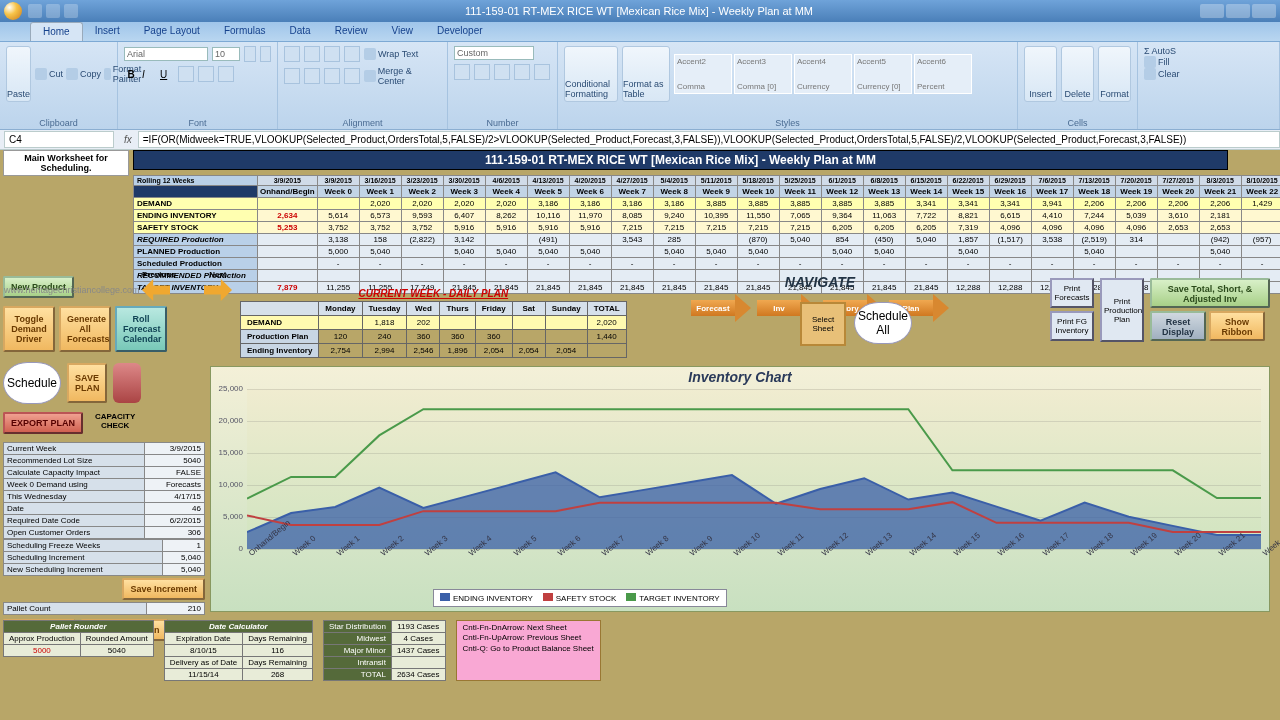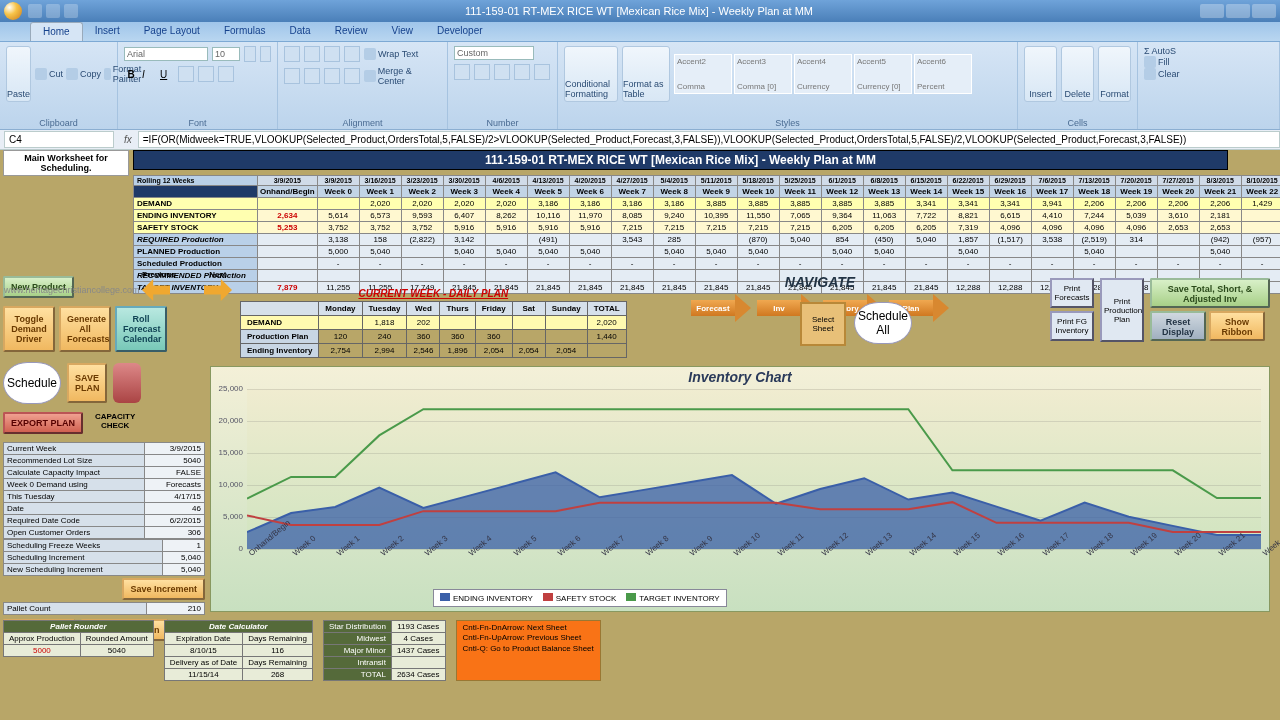--- a/index.html
+++ b/index.html
@@ -109,21 +109,21 @@
   .legend .sw { width:10px; height:8px; display:inline-block; margin-right:3px;}
   .invlabel { position:absolute; left:120px; top:60px; font-size:12px; font-weight:bold; color:#445;}
   .invlabel small { font-size:8px; font-weight:normal;}
 
   
   .bottom { position:absolute; left:3px; top:636px; right:3px; display:flex; gap:10px;}
   .bottom table { border-collapse:collapse; font-size:8px;}
   .bottom th, .bottom td { border:1px solid #777; padding:1px 5px; text-align:center;}
   .bottom th { background:#556a3a; color:#fff; font-style:italic;}
   .bottom td { background:#e8ecd8;}
-  .tips { background:#f97316; border:1px solid #997733; padding:2px 6px; font-size:8px; line-height:1.3;}
+  .tips { background:#f9a8d4; border:1px solid #997733; padding:2px 6px; font-size:8px; line-height:1.3;}
 
   .watermark { position:absolute; left:4px; bottom:2px; font-size:9px; color:#888;}
 </style>
 </head>
 <body>
 
 <div class="titlebar">
   <div class="orb"></div>
   <div class="qat">
       <span></span>
@@ -620,21 +620,21 @@
           </tr>
         </tbody>
         <tbody>
           <tr>
             <td>Week 0 Demand using</td>
             <td class="v">Forecasts</td>
           </tr>
         </tbody>
         <tbody>
           <tr>
-            <td>This Tuesday</td>
+            <td>This Wednesday</td>
             <td class="v">4/17/15</td>
           </tr>
         </tbody>
         <tbody>
           <tr>
             <td>Date</td>
             <td class="v">46</td>
           </tr>
         </tbody>
         <tbody>

